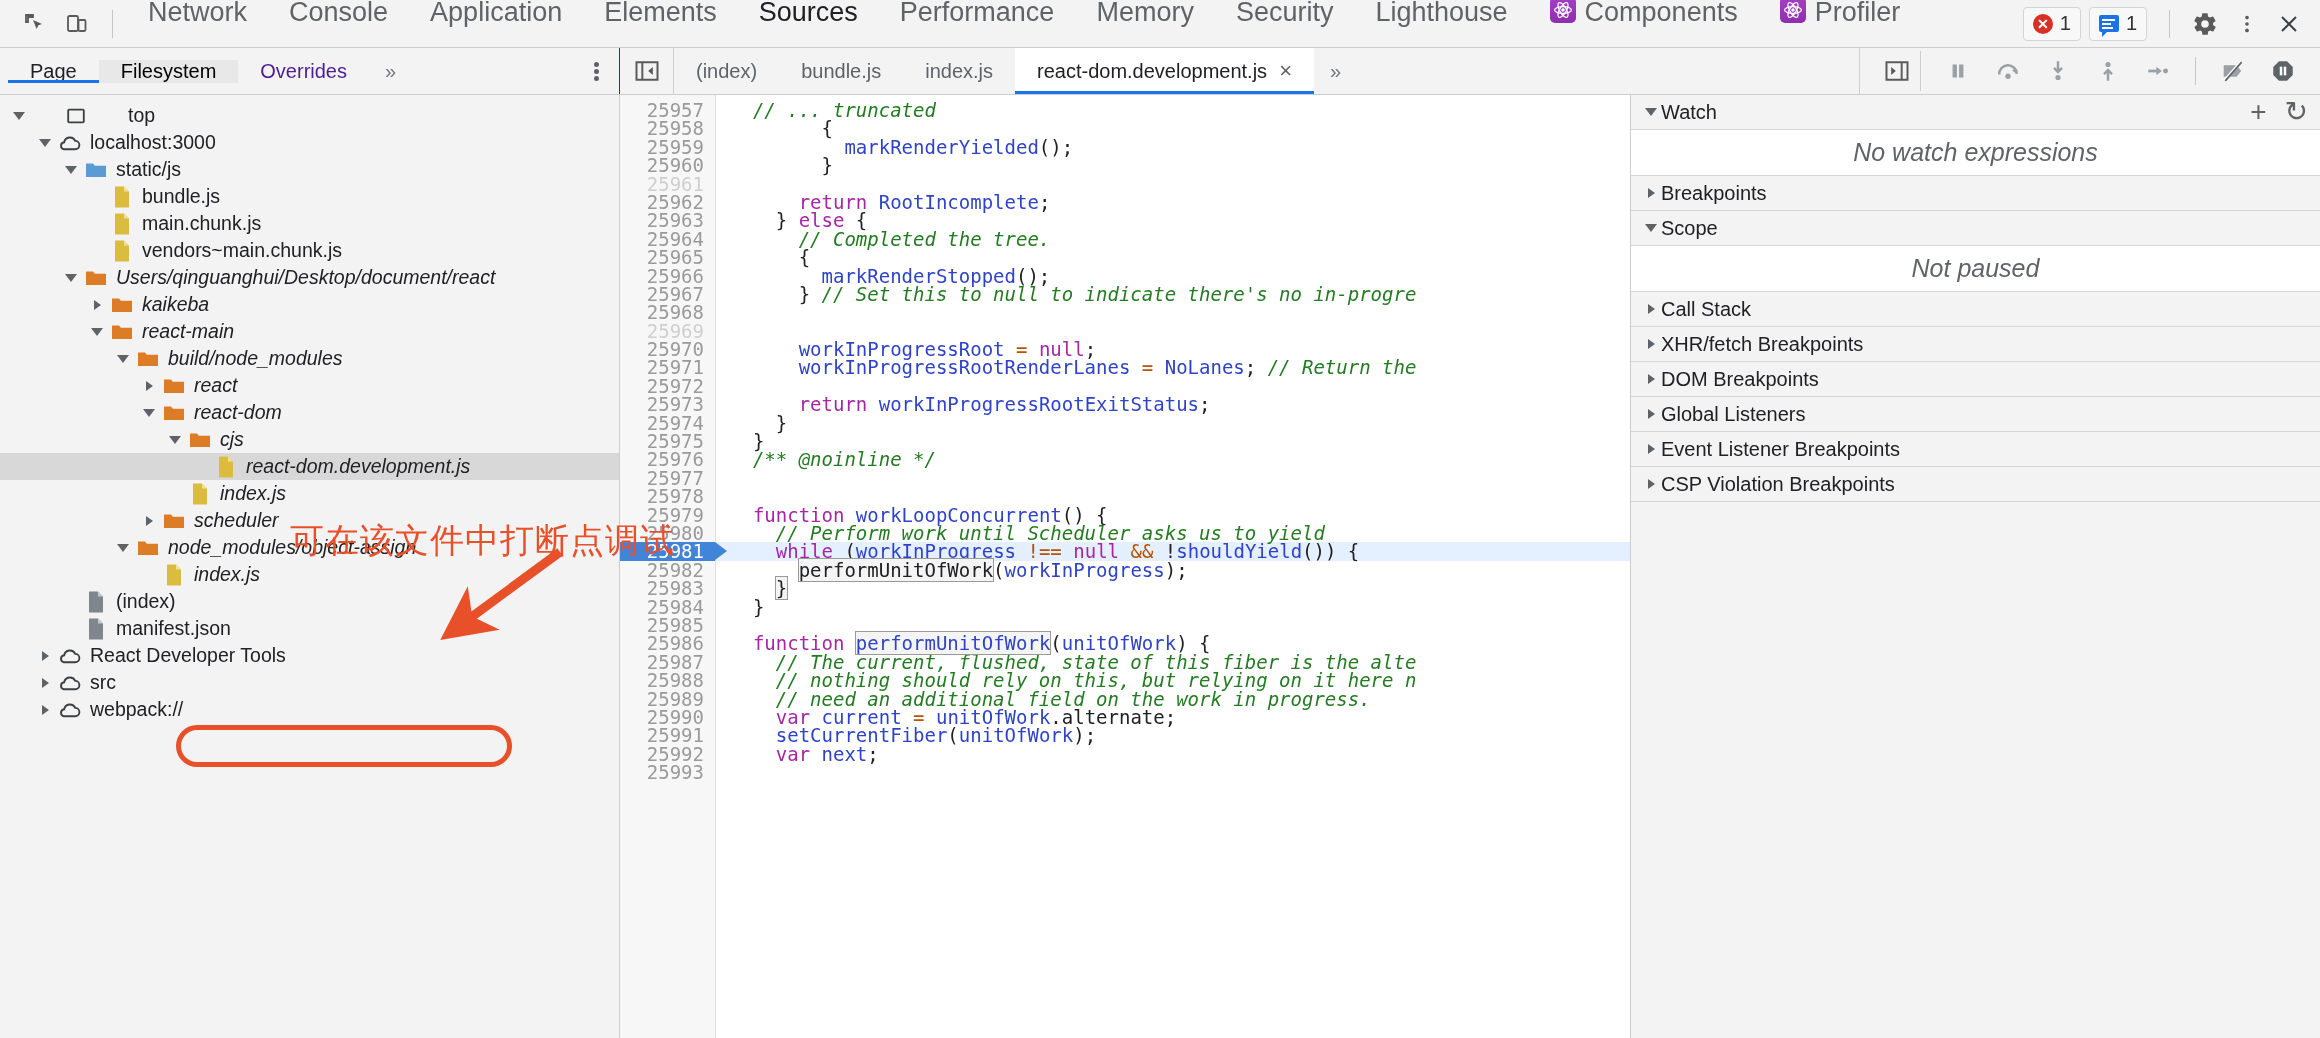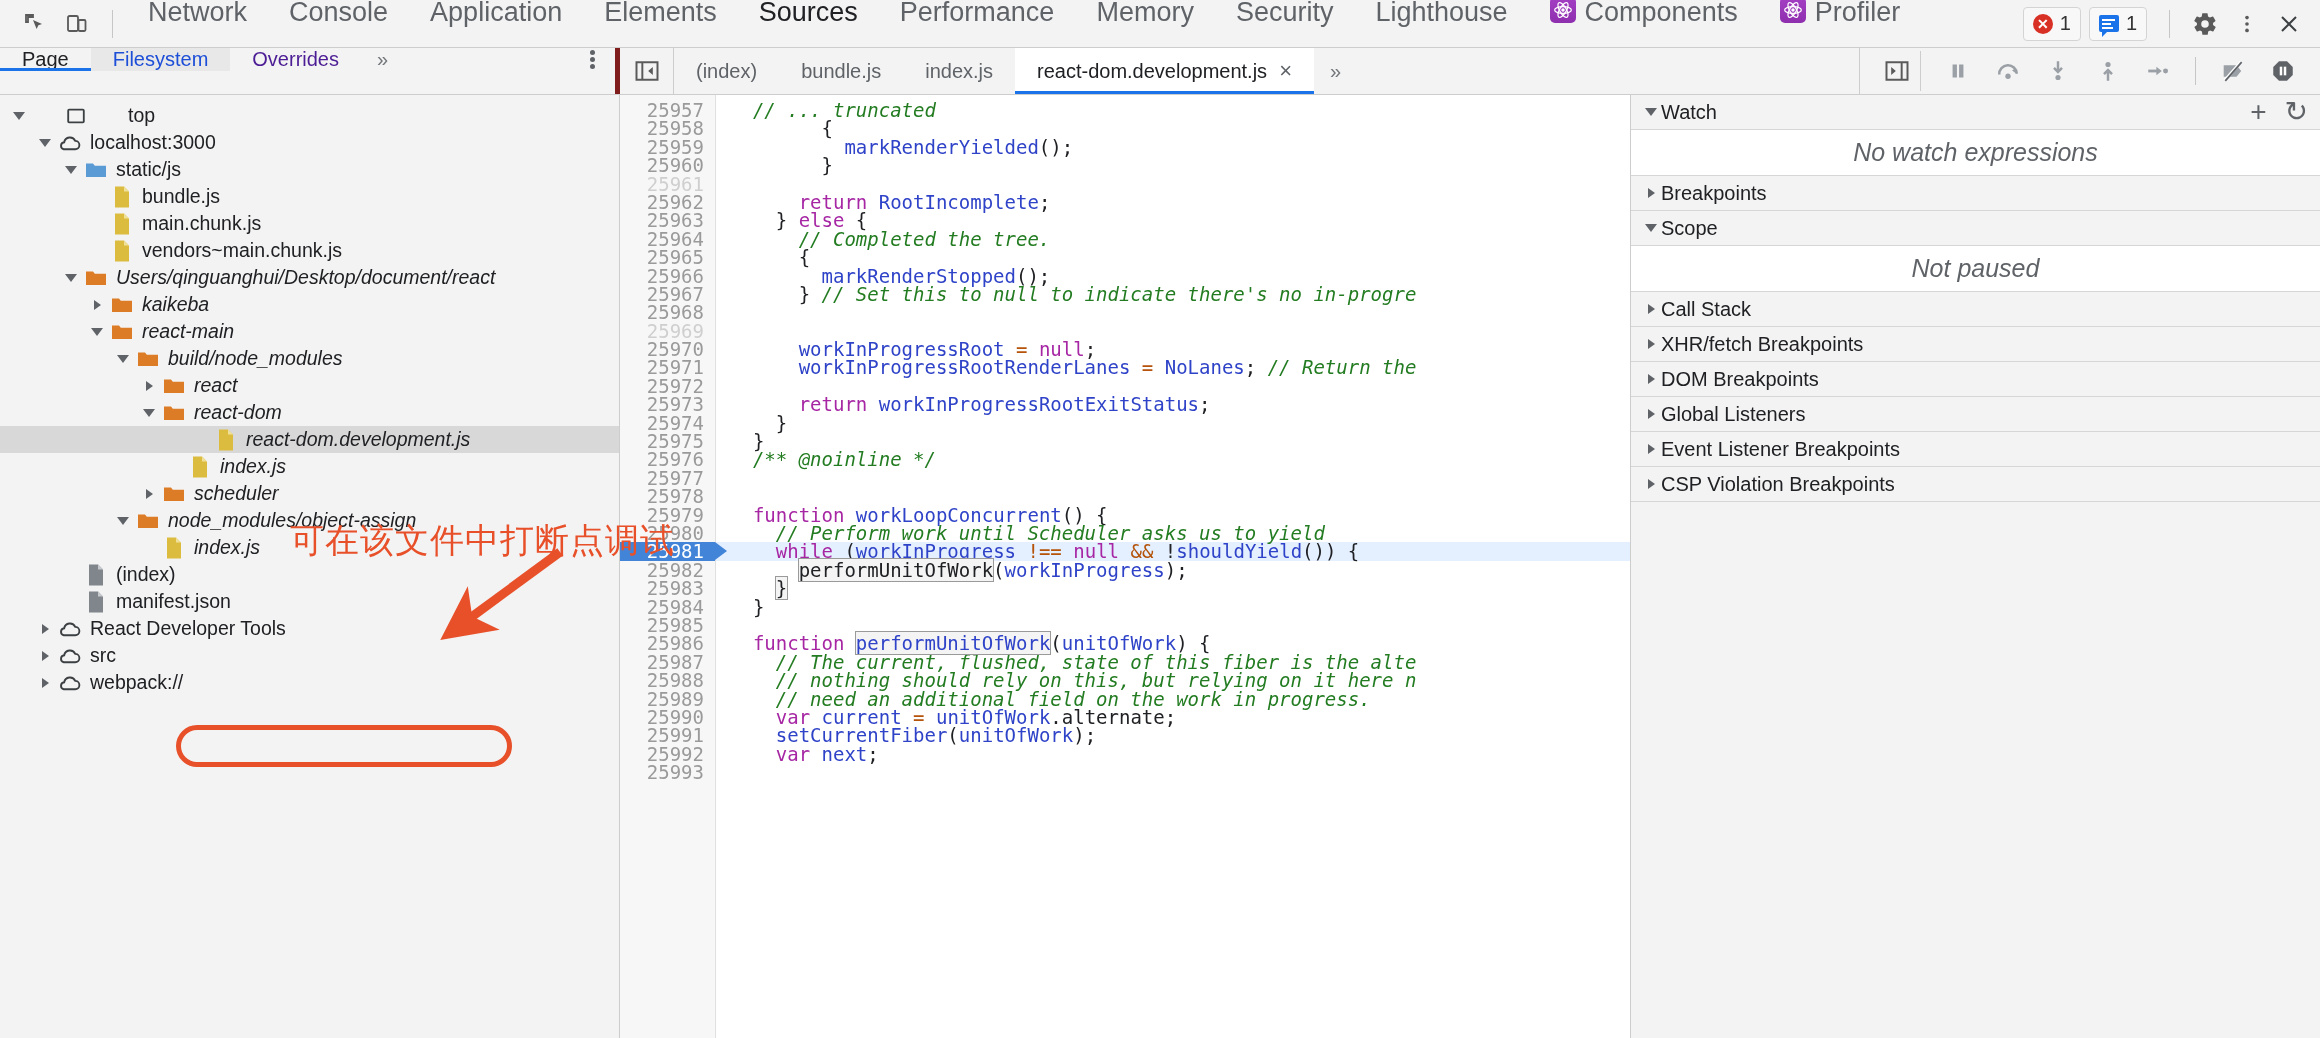--- a/index.html
+++ b/index.html
@@ -53,28 +53,28 @@
     width: 20px; height: 20px; border-radius: 50%;
     background: #d93025; color: #fff; font-size: 14px; font-weight: bold;
     display: flex; align-items: center; justify-content: center; line-height: 1;
   }
   .msg-bubble { width: 20px; height: 17px; background: #1a73e8; border-radius: 2px; position: relative; }
   .msg-bubble:after { content:""; position:absolute; left:3px; bottom:-5px; border-left:5px solid #1a73e8; border-bottom:5px solid transparent; }
   .msg-bubble i { position:absolute; left:3px; height:2px; background:#fff; display:block; }
 
   
   .sub-toolbar { height: 47px; flex: 0 0 47px; display: flex; background: #f3f3f3; border-bottom: 1px solid #cdcdcd; }
-  .nav-tabs { width: 620px; flex: 0 0 620px; display: flex; align-items: flex-start; border-right: 5px solid #7f1d1d; background:#f3f3f3;}
+  .nav-tabs { width: 620px; flex: 0 0 620px; display: flex; align-items: center; border-right: 1px solid #7f1d1d; background:#f3f3f3;padding-left:8px;}
   .nav-tab {
     display: flex; align-items: center; padding: 0 22px;
     font-size: 20px; color: #5f6368; position: relative;
   }
   .nav-tab.active { color: #202124; }
   .nav-tab.active:after { content:""; position:absolute; left:0; right:0; bottom:0; height:3px; background:#1a73e8; }
-  .nav-tab.hovered { background: #e8e8e8; color:#1d4ed8; }
+  .nav-tab.hovered { background: #e8e8e8; color:#000000; }
   .nav-tab.muted { color: #4c1d95; }
   .chevrons { display:flex; align-items:center; padding: 0 16px; font-size: 20px; color: #70757a; }
   .kebab { margin-left: auto; display: flex; align-items: center; padding: 0 20px; }
   .kebab span { display:block; width:5px; height:5px; border-radius:50%; background:#5f6368; margin:2px 0; }
 
   .file-tabs { flex: 1; display: flex; align-items: stretch; min-width:0; background:#f3f3f3;}
   .ft-arrow {
     width: 54px; flex: 0 0 54px; display:flex; align-items:center; justify-content:center;
     border-right: 1px solid #cdcdcd;
   }
@@ -520,20 +520,31 @@
           <div class="tree-row" style="padding-left: 138px;">
             <span class="tw open">
               <b></b>
             </span>
             <span class="ticon">
               <svg width="24" height="22" viewBox="0 0 24 22">
                 <path d="M2 4.5h7l1.8 2.2H22V18H2z" fill="#dd7c27"></path>
               </svg>
             </span>
             <span class="tlabel italic">react-dom</span>
+          </div>
+          <div class="tree-row" style="padding-left: 164px;">
+            <span class="tw open">
+              <b></b>
+            </span>
+            <span class="ticon">
+              <svg width="24" height="22" viewBox="0 0 24 22">
+                <path d="M2 4.5h7l1.8 2.2H22V18H2z" fill="#dd7c27"></path>
+              </svg>
+            </span>
+            <span class="tlabel italic">cjs</span>
           </div>
           <div class="tree-row selected" style="padding-left: 190px;">
             <span class="tw"></span>
             <span class="ticon">
               <svg width="20" height="24" viewBox="0 0 20 24">
                 <path d="M3 1.5h9l5 5v16H3z" fill="#dcbc3f"></path>
                 <path d="M12 1.5l5 5h-5z" fill="#efe09a"></path>
               </svg>
             </span>
             <span class="tlabel italic">react-dom.development.js</span>

